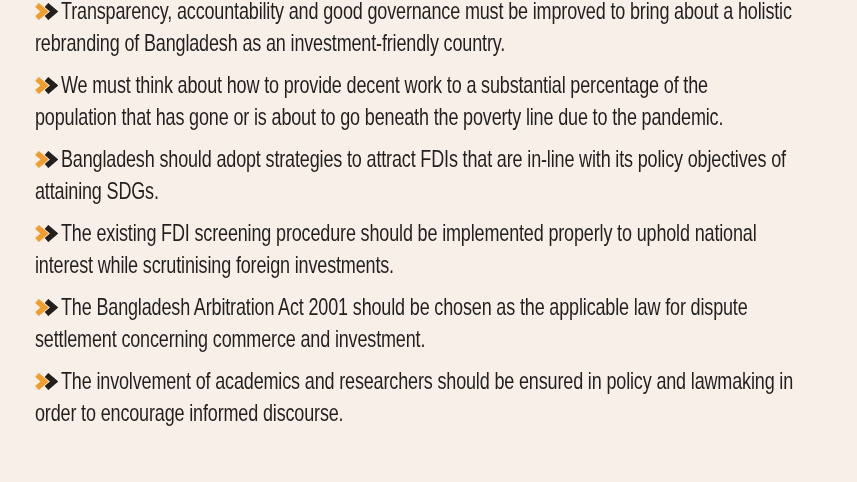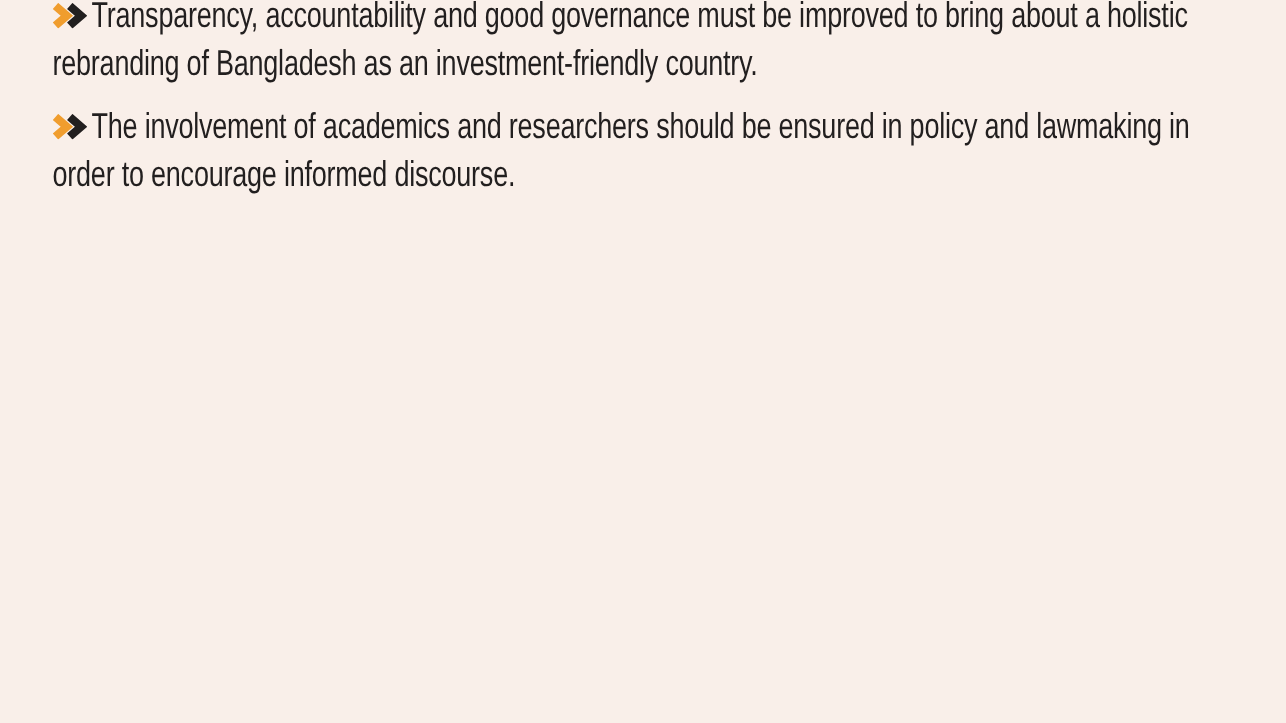--- a/index.html
+++ b/index.html
@@ -52,24 +52,52 @@
 <div class="doc">
 
   <p class="bullet-para">
     <span class="chev"><svg width="23" height="17" viewBox="0 0 23 17">
           <path d="M2 2 L9.5 8.5 L2 15" fill="none" stroke="#f09d2e" stroke-width="5.5" stroke-linejoin="miter"></path>
           <path d="M11.5 2 L19 8.5 L11.5 15" fill="none" stroke="#221f1f" stroke-width="5.5" stroke-linejoin="miter"></path>
         </svg></span><span class="tline">Transparency, accountability and good governance must be improved to bring about a holistic</span>
     <span class="tline2">rebranding of Bangladesh as an investment-friendly country.</span>
   </p>
 
+  <p class="bullet-para">
+    <span class="chev"><svg width="23" height="17" viewBox="0 0 23 17">
+          <path d="M2 2 L9.5 8.5 L2 15" fill="none" stroke="#f09d2e" stroke-width="5.5" stroke-linejoin="miter"></path>
+          <path d="M11.5 2 L19 8.5 L11.5 15" fill="none" stroke="#221f1f" stroke-width="5.5" stroke-linejoin="miter"></path>
+        </svg></span><span class="tline">We must think about how to provide decent work to a substantial percentage of the</span>
+    <span class="tline2">population that has gone or is about to go beneath the poverty line due to the pandemic.</span>
+  </p>
+
+  <p class="bullet-para">
+    <span class="chev"><svg width="23" height="17" viewBox="0 0 23 17">
+          <path d="M2 2 L9.5 8.5 L2 15" fill="none" stroke="#f09d2e" stroke-width="5.5" stroke-linejoin="miter"></path>
+          <path d="M11.5 2 L19 8.5 L11.5 15" fill="none" stroke="#221f1f" stroke-width="5.5" stroke-linejoin="miter"></path>
+        </svg></span><span class="tline">Bangladesh should adopt strategies to attract FDIs that are in-line with its policy objectives of</span>
+    <span class="tline2">attaining SDGs.</span>
+  </p>
+
+  <p class="bullet-para">
+    <span class="chev"><svg width="23" height="17" viewBox="0 0 23 17">
+          <path d="M2 2 L9.5 8.5 L2 15" fill="none" stroke="#f09d2e" stroke-width="5.5" stroke-linejoin="miter"></path>
+          <path d="M11.5 2 L19 8.5 L11.5 15" fill="none" stroke="#221f1f" stroke-width="5.5" stroke-linejoin="miter"></path>
+        </svg></span><span class="tline">The existing FDI screening procedure should be implemented properly to uphold national</span>
+    <span class="tline2">interest while scrutinising foreign investments.</span>
+  </p>
 
 
-
-
+  <p class="bullet-para">
+    <span class="chev"><svg width="23" height="17" viewBox="0 0 23 17">
+          <path d="M2 2 L9.5 8.5 L2 15" fill="none" stroke="#f09d2e" stroke-width="5.5" stroke-linejoin="miter"></path>
+          <path d="M11.5 2 L19 8.5 L11.5 15" fill="none" stroke="#221f1f" stroke-width="5.5" stroke-linejoin="miter"></path>
+        </svg></span><span class="tline">The Bangladesh Arbitration Act 2001 should be chosen as the applicable law for dispute</span>
+    <span class="tline2">settlement concerning commerce and investment.</span>
+  </p>
 
   <p class="bullet-para">
     <span class="chev"><svg width="23" height="17" viewBox="0 0 23 17">
           <path d="M2 2 L9.5 8.5 L2 15" fill="none" stroke="#f09d2e" stroke-width="5.5" stroke-linejoin="miter"></path>
           <path d="M11.5 2 L19 8.5 L11.5 15" fill="none" stroke="#221f1f" stroke-width="5.5" stroke-linejoin="miter"></path>
         </svg></span><span class="tline">The involvement of academics and researchers should be ensured in policy and lawmaking in</span>
     <span class="tline2">order to encourage informed discourse.</span>
   </p>
 
 </div>

